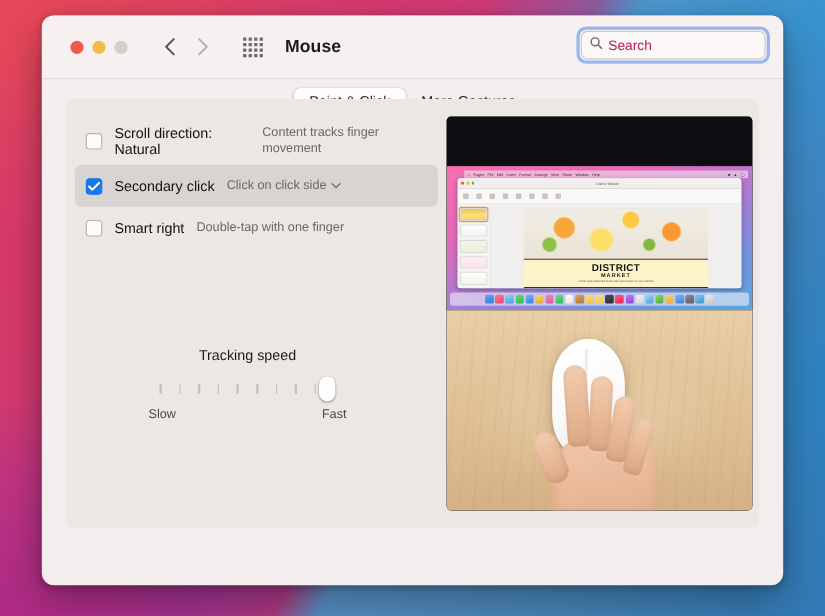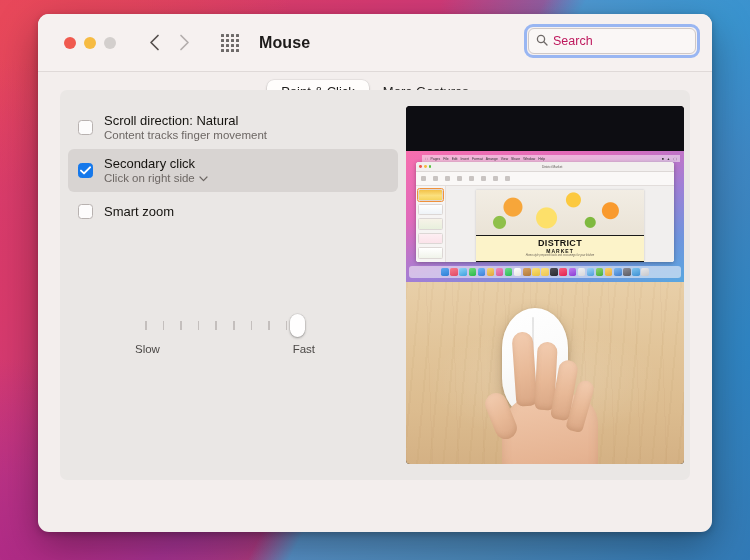--- a/index.html
+++ b/index.html
@@ -171,21 +171,21 @@
     box-sizing:border-box;
     margin-right: 11px;
     display:flex; align-items:center; justify-content:center;
   }
   .cbox.checked {
     background:#1578eb;
     border-color:#1578eb;
   }
   .cbox.checked svg { display:block; }
 
-  .opttext { display:flex; flex-direction:column; gap:0; }
+  .opttext { display:flex; flex-direction:row; gap:11px; }
   .opttitle { font-size:13px; color:#15130f; line-height:15px; }
   .optsub   { font-size:11.5px; color:#6d6764; line-height:14px; display:flex; align-items:center; gap:4px; }
   .optsub .popchev { display:block; }
 
   
   .tracking { position:absolute; left: 40px; top: 225px; width: 250px; text-align:center; }
   .tracking .lbl { font-size:13px; color:#1c1a18; margin-bottom: 13px; }
   .sliderarea { position:relative; height: 22px; width: 160px; margin: 0 auto; }
   .ticks {
     position:absolute; left:0; right:0; top: 5px;
@@ -436,39 +436,43 @@
 
         <div class="optrow selected">
           <span class="cbox checked">
             <svg width="11" height="9" viewBox="0 0 11 9">
                 <path d="M1 4.6 L4 7.4 L10 1.3" fill="none" stroke="#ffffff" stroke-width="1.9" stroke-linecap="round" stroke-linejoin="round"></path>
               </svg>
           </span>
           <span class="opttext">
             <span class="opttitle">Secondary click</span>
             <span class="optsub">
-              <span>Click on right side</span>
+              <span>Click on click side</span>
               <span class="popchev">
                 <svg width="9" height="6" viewBox="0 0 9 6">
                     <path d="M1 1 L4.5 4.6 L8 1" fill="none" stroke="#6d6764" stroke-width="1.2" stroke-linecap="round" stroke-linejoin="round"></path>
                   </svg>
               </span>
             </span>
           </span>
         </div>
 
         <div class="optrow">
           <span class="cbox"></span>
           <span class="opttext">
-            <span class="opttitle">Smart zoom</span>
+            <span class="opttitle">Smart right</span>
+            <span class="optsub">
+              <span>Double-tap with one finger</span>
+            </span>
           </span>
         </div>
       </div>
 
       <div class="tracking">
+        <div class="lbl">Tracking speed</div>
         <div class="sliderarea">
           <div class="ticks">
             <i></i>
               <i></i>
               <i></i>
               <i></i>
               <i></i>
               <i></i>
               <i></i>
               <i></i>

